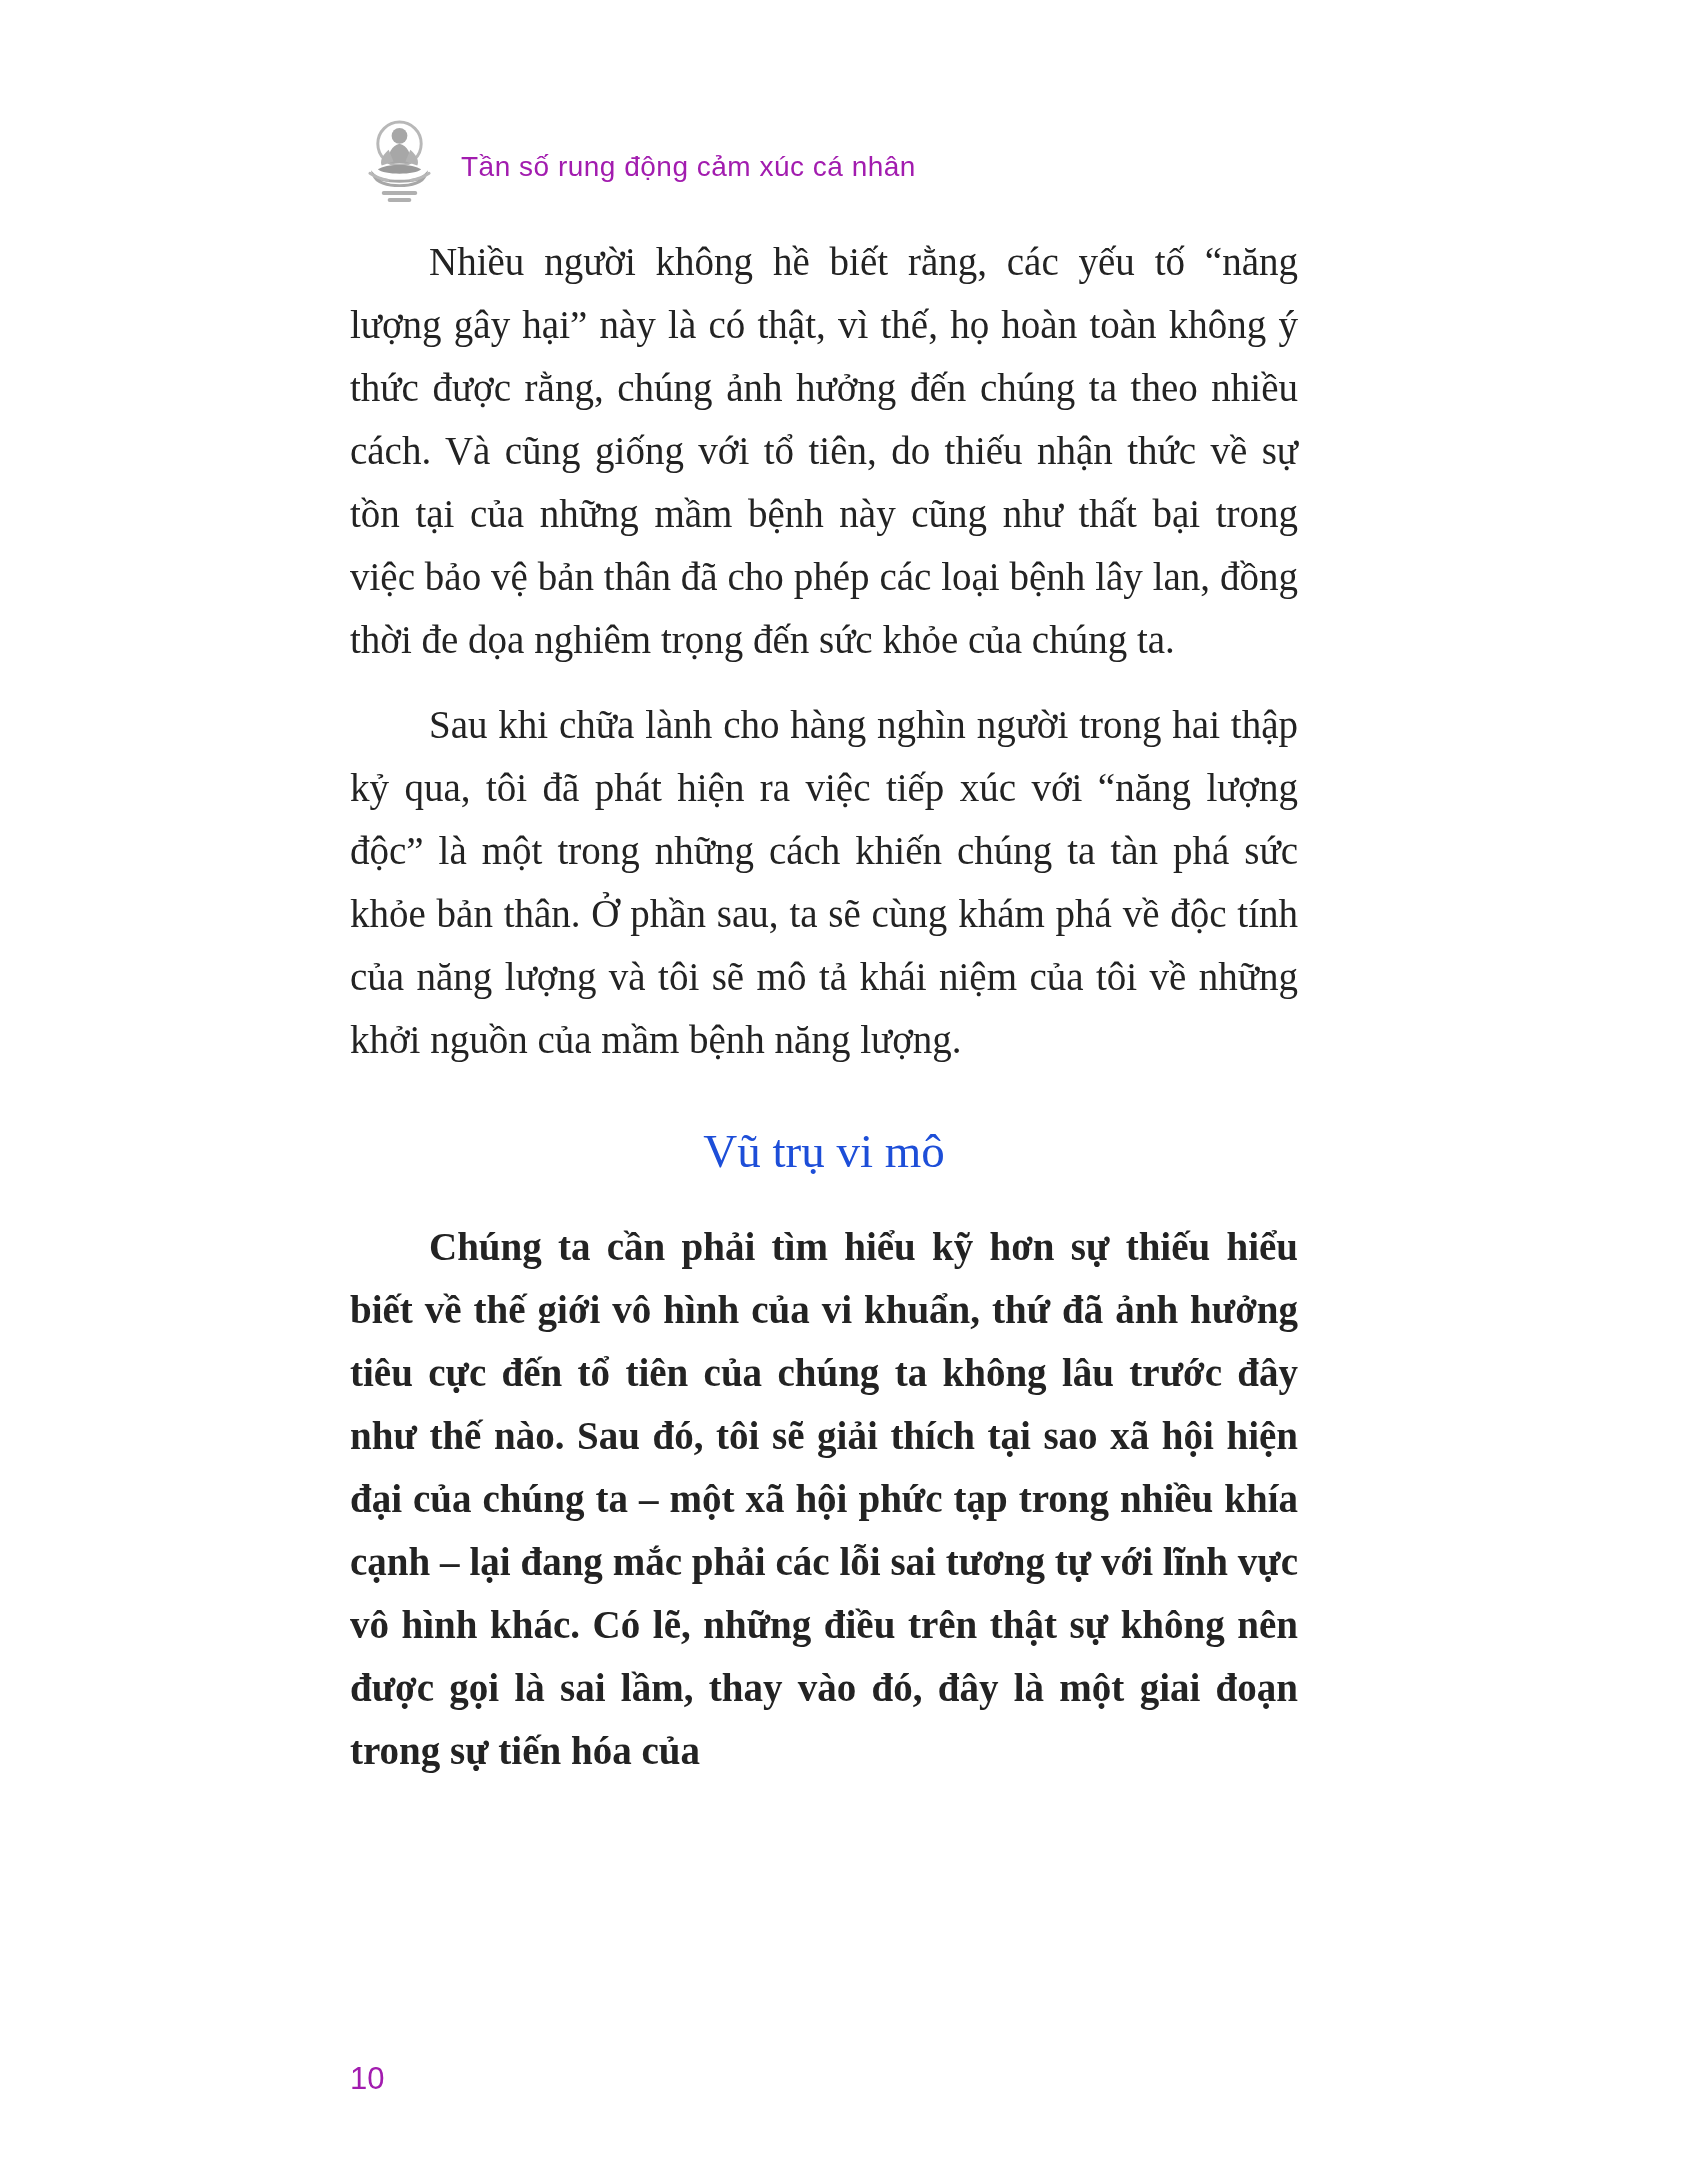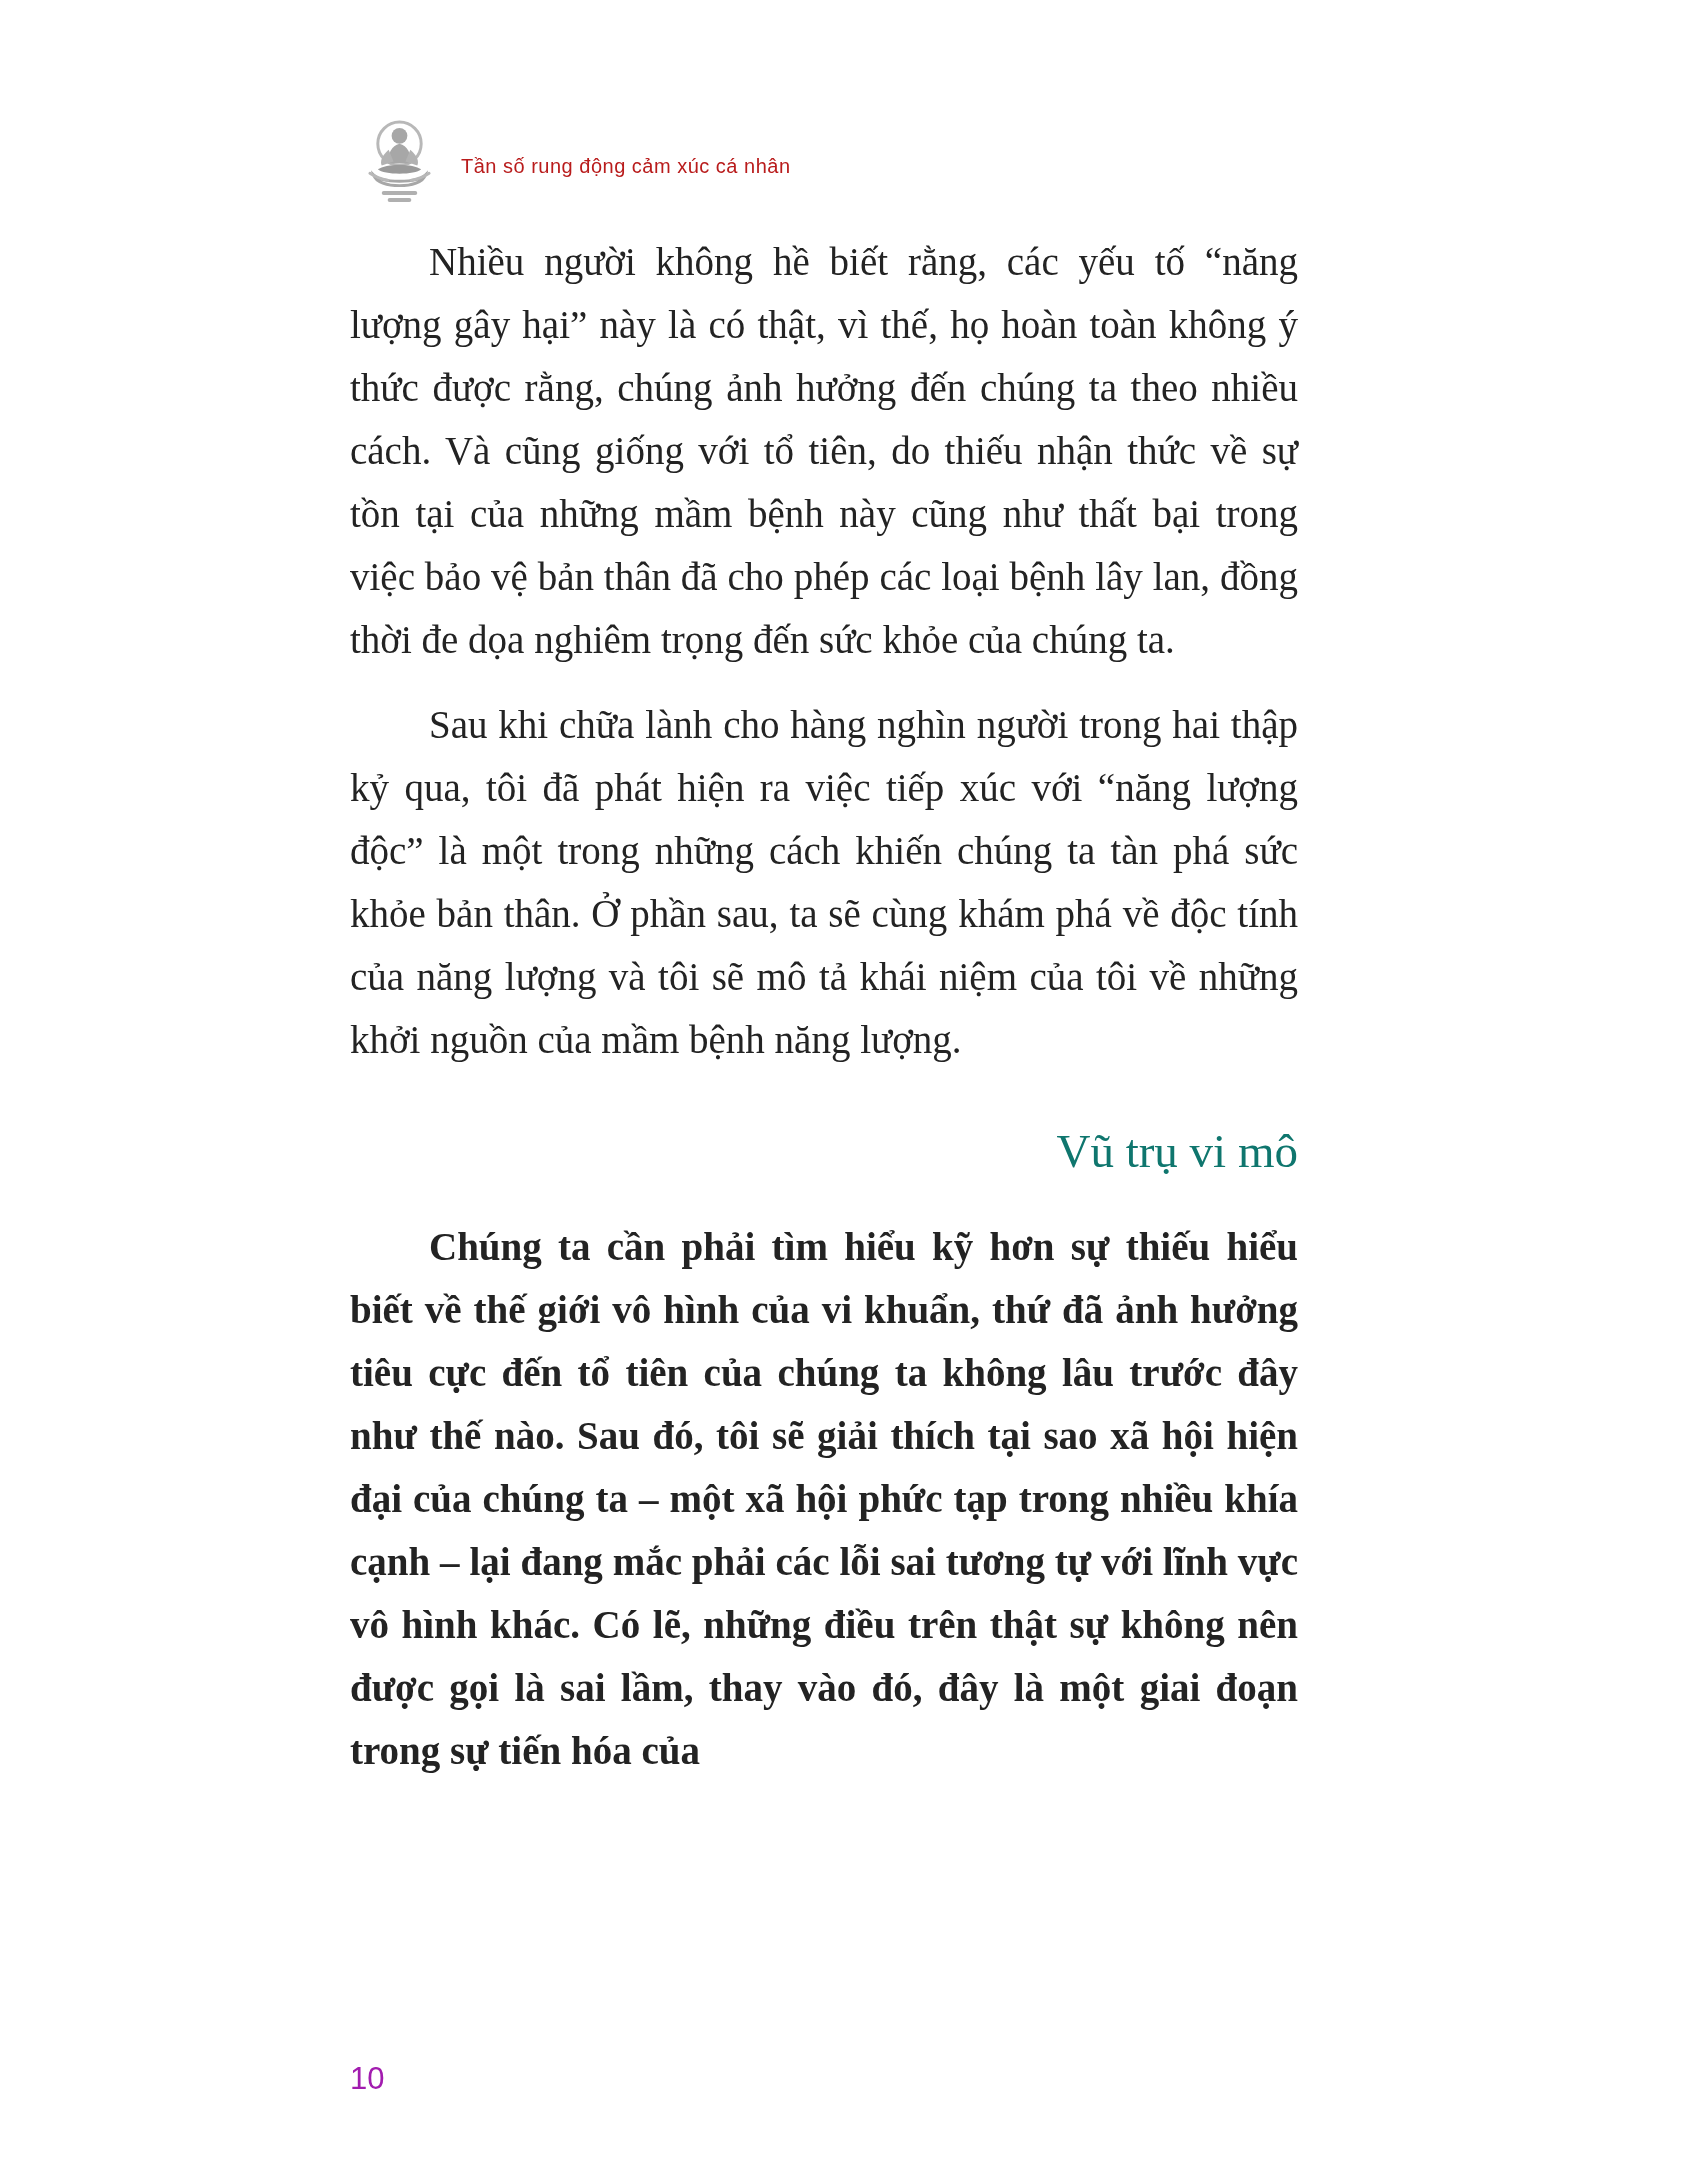--- a/index.html
+++ b/index.html
@@ -23,22 +23,22 @@
     align-items: center;
     gap: 26px;
   }
   .header-icon {
     width: 71px;
     height: 91px;
     flex: 0 0 auto;
   }
   .header-title {
     font-family: "Liberation Sans", sans-serif;
-    font-size: 20px;
-    color: #b91c1c;
+    font-size: 28px;
+    color: #a21caf;
     letter-spacing: 0.5px;
     white-space: nowrap;
     padding-top: 14px;
   }
   .content {
     position: absolute;
     left: 350px;
     top: 230px;
     width: 948px;
     color: #232323;
@@ -51,22 +51,22 @@
     margin: 0 0 22px 0;
   }
   .para:last-child {
     margin-bottom: 0;
     font-weight: bold;
   }
   .section-heading {
     font-size: 47px;
     line-height: 59px;
     font-weight: 400;
-    color: #0f766e;
-    text-align: right;
+    color: #1d4ed8;
+    text-align: center;
     margin: 51px 0 34px 0;
   }
   .page-number {
     position: absolute;
     left: 350px;
     top: 2061px;
     font-family: "Liberation Sans", sans-serif;
     font-size: 31px;
     color: #a21caf;
   }

